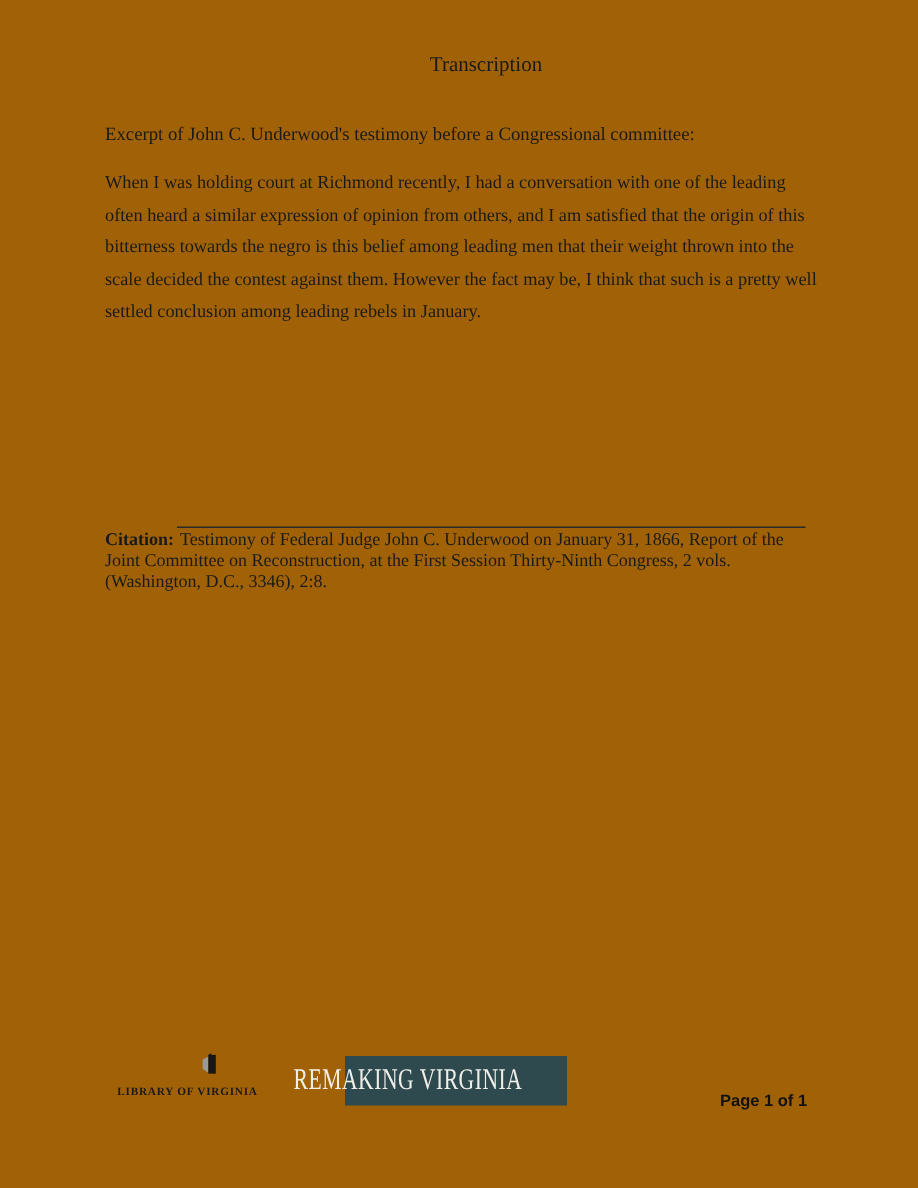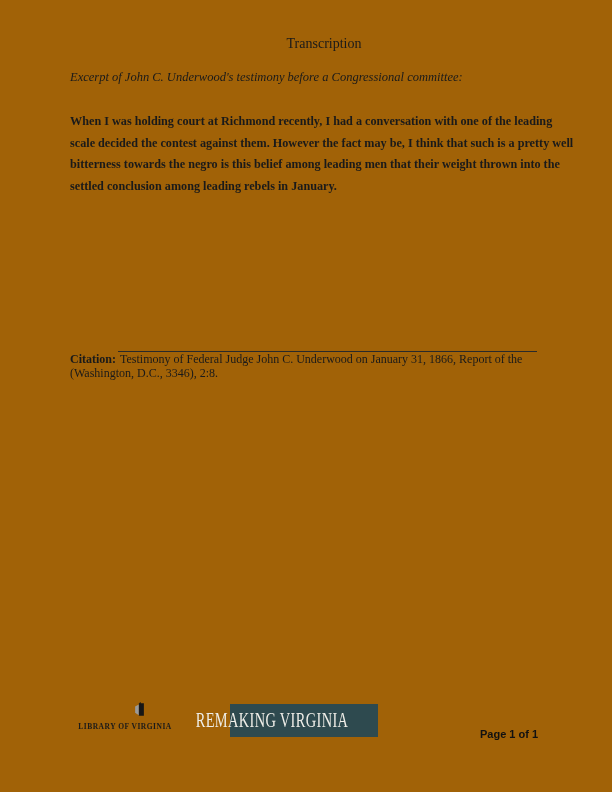--- a/index.html
+++ b/index.html
@@ -24,35 +24,33 @@
     left: 70px;
     width: 508px;
     text-align: center;
     font-size: 14px;
     color: #1a1a1a;
   }
 
   
   #excerpt-heading {
     position: absolute;
-    top: 70px;
+    top: 82px;
     left: 70px;
     width: 500px;
     font-size: 12.5px;
     color: #1a1a1a;
-    font-style: italic;
   }
 
   
   #body-paragraph {
     position: absolute;
     top: 111px;
     left: 70px;
     width: 520px;
-    font-weight: bold;
   }
   .body-line {
     font-size: 12.2px;
     line-height: 21.5px;
     height: 21.5px;
     white-space: nowrap;
     color: #1a1a1a;
   }
 
   
@@ -141,30 +139,32 @@
 <body>
 
 <div id="page">
 
   <div id="doc-title">Transcription</div>
 
   <div id="excerpt-heading">Excerpt of John C. Underwood's testimony before a Congressional committee:</div>
 
   <div id="body-paragraph">
     <div class="body-line">When I was holding court at Richmond recently, I had a conversation with one of the leading</div>
+    <div class="body-line">often heard a similar expression of opinion from others, and I am satisfied that the origin of this</div>
+    <div class="body-line">bitterness towards the negro is this belief among leading men that their weight thrown into the</div>
     <div class="body-line">scale decided the contest against them. However the fact may be, I think that such is a pretty well</div>
-    <div class="body-line">bitterness towards the negro is this belief among leading men that their weight thrown into the</div>
     <div class="body-line">settled conclusion among leading rebels in January.</div>
   </div>
 
   <div id="citation-section">
     <div id="citation-rule"></div>
     <div class="cit-line">
       <span class="cit-label">Citation:</span><span>Testimony of Federal Judge John C. Underwood on January 31, 1866, Report of the</span>
     </div>
+    <div class="cit-line">Joint Committee on Reconstruction, at the First Session Thirty-Ninth Congress, 2 vols.</div>
     <div class="cit-line">(Washington, D.C., 3346), 2:8.</div>
   </div>
 
   <div id="library-logo">
     <span id="book-icon">
       <svg width="13" height="15" viewBox="0 0 20 24" xmlns="http://www.w3.org/2000/svg">
         <polygon points="9,4 9,21 3,17 3,7" fill="#9a9a9a"></polygon>
         <rect x="9" y="2" width="8" height="20" fill="#161616"></rect>
         <polygon points="9,2 12,0 12,4" fill="#161616"></polygon>
       </svg>

